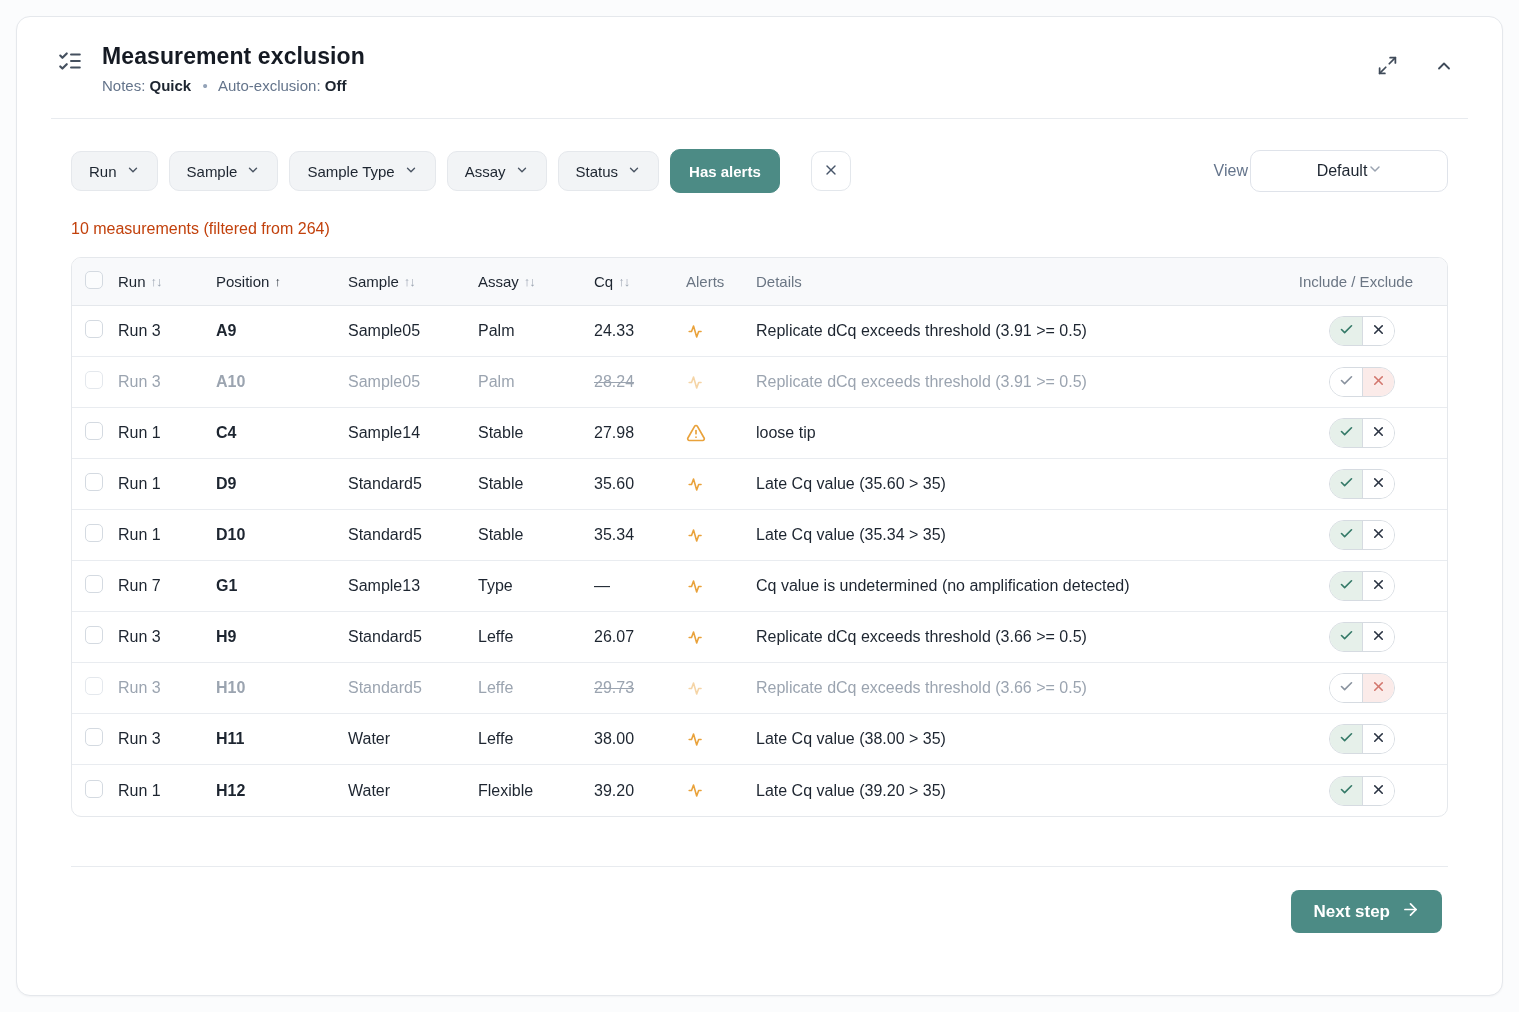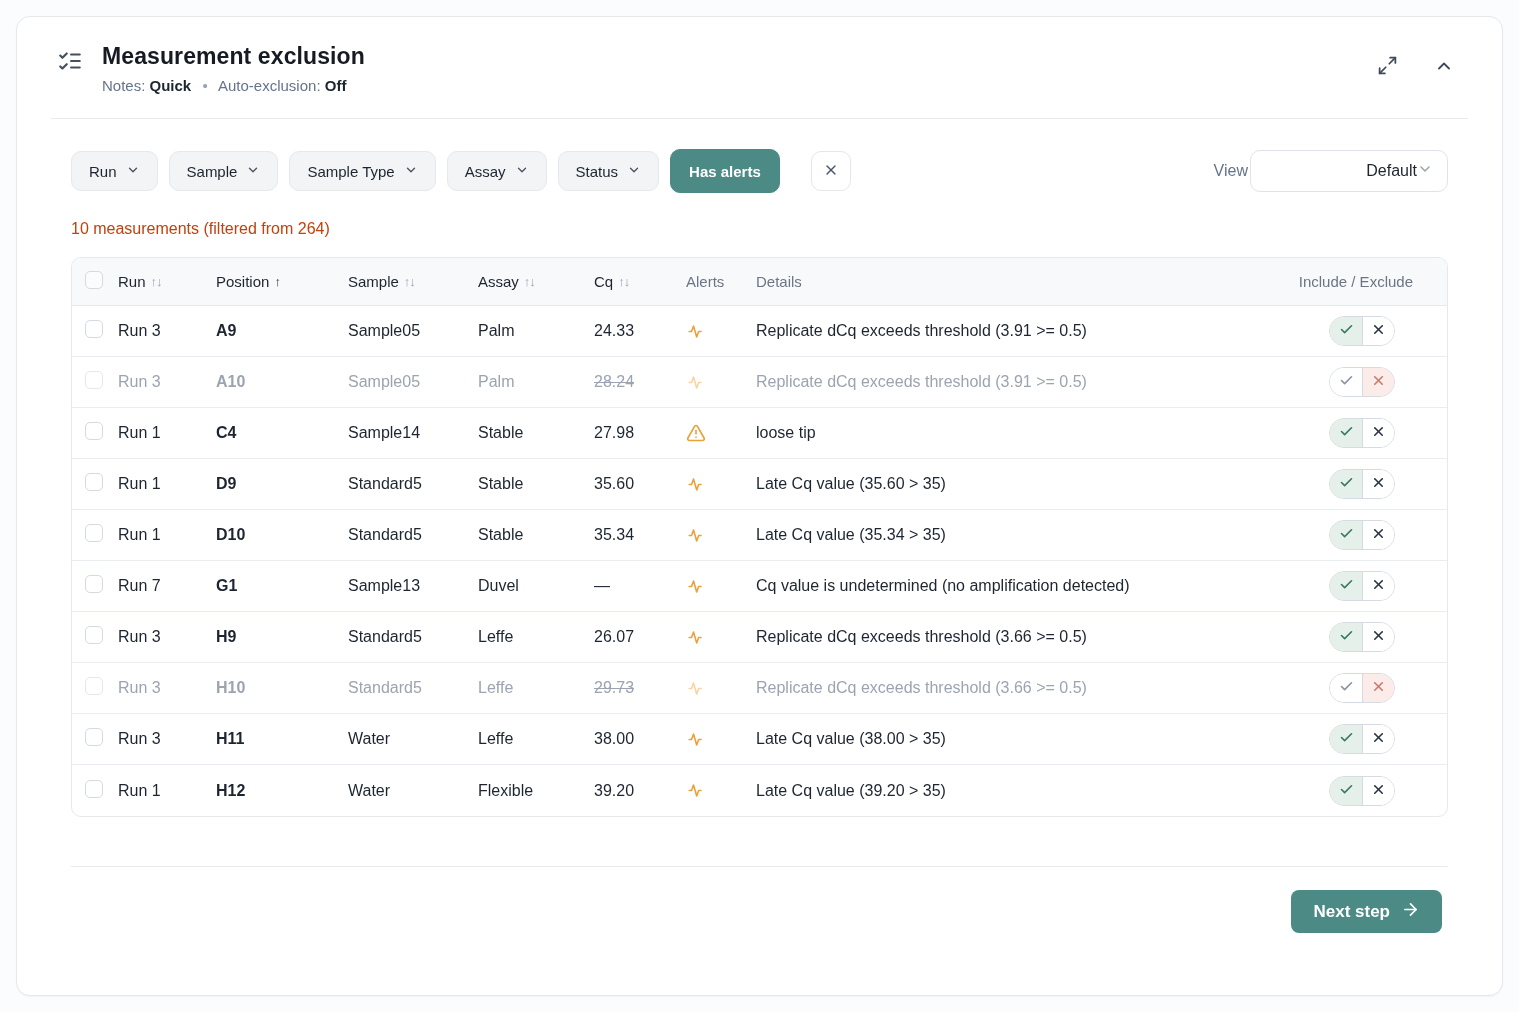--- a/index.html
+++ b/index.html
@@ -42,21 +42,21 @@
     font-family:inherit; font-size:15px; font-weight:700; color:#ffffff; cursor:pointer; margin-right:11px;
   }
   .clear-btn {
     width:40px; height:40px; margin-left:20px; background:#ffffff; border:1px solid #e3e7ec;
     border-radius:10px; color:#475569; cursor:pointer; display:inline-flex; align-items:center; justify-content:center;
   }
   .view-group { margin-left:auto; display:flex; align-items:center; gap:2px; }
   .view-label { font-size:16px; color:#64748b; }
   .view-select {
     width:198px; height:42px; background:#fff; border:1px solid #dfe3ea; border-radius:10px;
-    display:flex; align-items:center; justify-content:flex-end; padding:0 14px 0 16px;
+    display:flex; align-items:center; justify-content:center; padding:0 14px 0 16px;
     font-size:16px; color:#1d2530; cursor:pointer;
   }
   .view-select .chev { color:#9aa3b0; }
   .summary { margin-top:27px; font-size:16px; color:#c2410c; }
   
   .table { margin-top:19px; border:1px solid #e5e8ec; border-radius:10px; overflow:hidden; background:#fff; }
   .trow {
     display:grid; align-items:center;
     grid-template-columns:46px 98px 132px 130px 116px 92px 70px 1fr 150px;
   }
@@ -397,21 +397,21 @@
                   </svg></span>
       </button>
     </div>
   </div>
 
   <div class="trow">
     <div class="cell-check"><span class="checkbox"></span></div>
     <div class="cell-run">Run 7</div>
     <div class="cell-pos">G1</div>
     <div class="cell-sample">Sample13</div>
-    <div class="cell-assay">Duvel</div>
+    <div class="cell-assay">Type</div>
     <div class="cell-cq">—</div>
     <div class="cell-alert">
       <span class="alert-pulse" style="display: inline-flex;">
         <svg width="19" height="19" viewBox="0 0 24 24" fill="none" stroke="currentColor" stroke-width="2" stroke-linecap="round" stroke-linejoin="round">
                   <path d="M19 12h-3l-2.5 7L9.5 5 7 12H4"></path>
                 </svg>
       </span>
 
     </div>
     <div class="cell-details">Cq value is undetermined (no amplification detected)</div>

